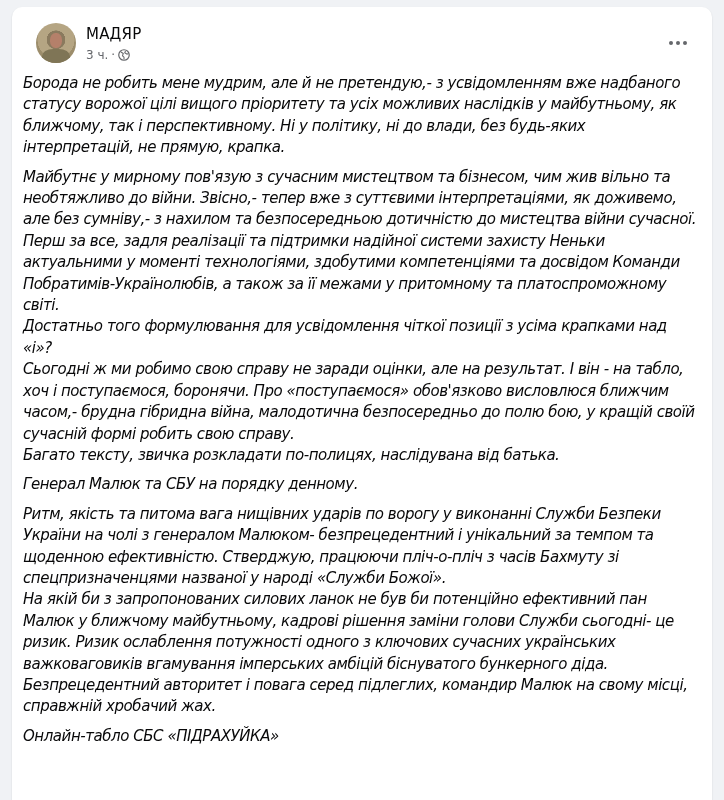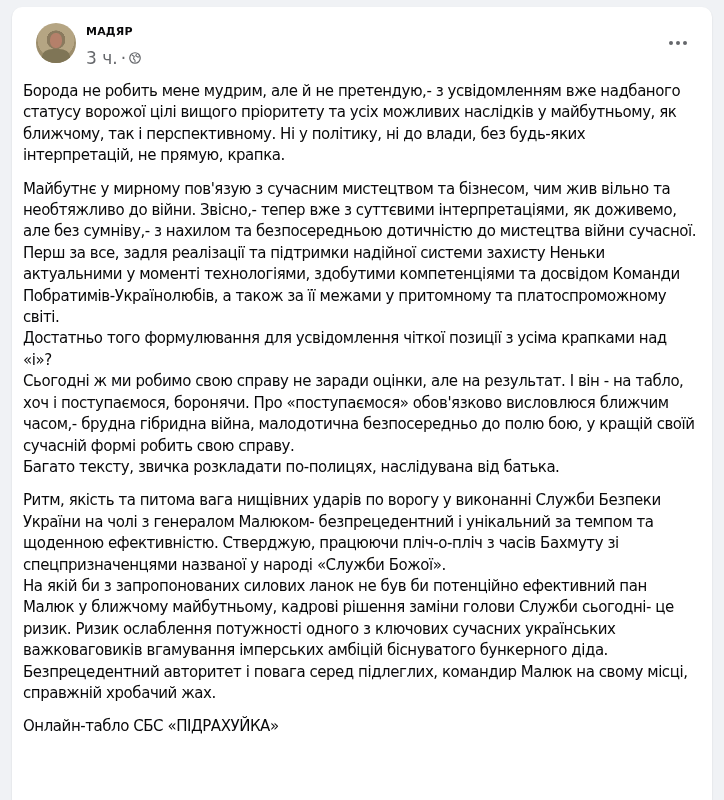--- a/index.html
+++ b/index.html
@@ -15,31 +15,31 @@
     box-shadow: 0 1px 2px rgba(0,0,0,0.12);
   }
   .header { position: absolute; left: 14px; top: 12px; right: 12px; height: 44px; }
   .avatar {
     position: absolute; left: 10px; top: 4px; width: 40px; height: 40px; border-radius: 50%;
     background: radial-gradient(circle at 50% 42%, #c99a86 0 14%, #8a7a5e 15% 30%, #b5a583 31% 60%, #9c8d6b 61% 100%);
     overflow: hidden;
   }
   .avatar .face { position:absolute; left:14px; top:10px; width:12px; height:15px; border-radius:45%; background:#b5806a; }
   .avatar .body { position:absolute; left:6px; top:26px; width:28px; height:18px; border-radius:40% 40% 0 0; background:#7f7556; }
-  .author { position: absolute; left: 60px; top: 6px; font-size: 11px; font-weight: bold; letter-spacing: 0.2px; }
-  .meta { position: absolute; left: 60px; top: 29px; font-size: 17px; color: #65676b; display: flex; align-items: center; gap: 3px; }
+  .author { position: absolute; left: 60px; top: 6px; font-size: 15px; font-weight: normal; letter-spacing: 0.2px; }
+  .meta { position: absolute; left: 60px; top: 29px; font-size: 12px; color: #65676b; display: flex; align-items: center; gap: 3px; }
   .globe { width: 12px; height: 12px; display:inline-block; }
   .more { position: absolute; right: 8px; top: 14px; width: 28px; height: 20px; display:flex; align-items:center; justify-content:center; gap:3px; cursor:pointer; }
   .more span { width: 4px; height: 4px; background: #65676b; border-radius: 50%; display:block; }
   .content {
     position: absolute; left: 11px; top: 62px; width: 675px;
     font-size: 15px; line-height: 21.4px; letter-spacing: -0.45px;
     color: #080809;
   }
-  .content p { margin: 12px 0 8px 0; white-space: pre-line; }
+  .content p { margin: 4px 0 8px 0; white-space: pre-line; font-style: italic; }
 </style>
 </head>
 <body>
 
 <div class="card">
   <div class="header">
     <div class="avatar">
       <div class="face"></div>
       <div class="body"></div>
     </div>
@@ -59,20 +59,21 @@
     </div>
   </div>
 
   <div class="content">
     <p>Борода не робить мене мудрим, але й не претендую,- з усвідомленням вже надбаного статусу ворожої цілі вищого пріоритету та усіх можливих наслідків у майбутньому, як ближчому, так і перспективному. Ні у політику, ні до влади, без будь-яких інтерпретацій, не прямую, крапка.</p>
     <p>Майбутнє у мирному пов'язую з  сучасним мистецтвом та бізнесом, чим жив вільно та необтяжливо до війни. Звісно,- тепер вже з суттєвими інтерпретаціями, як доживемо, але без сумніву,- з нахилом та безпосередньою дотичністю до мистецтва війни сучасної.
 Перш за все, задля реалізації та підтримки надійної системи захисту Неньки актуальними у моменті технологіями, здобутими компетенціями та досвідом Команди Побратимів-Українолюбів, а також за її межами у притомному та платоспроможному світі.
 Достатньо того формулювання  для усвідомлення чіткої позиції з усіма крапками над «і»?
 Сьогодні ж ми робимо свою справу не заради оцінки, але на результат. І він - на табло, хоч і поступаємося, боронячи. Про «поступаємося» обов'язково висловлюся ближчим часом,- брудна гібридна війна, малодотична безпосередньо до полю бою, у кращій своїй сучасній формі робить свою справу.
 Багато тексту, звичка розкладати по-полицях, наслідувана від батька.</p>
+    <p>Генерал Малюк та СБУ на порядку денному.</p>
     <p>Ритм, якість та питома вага нищівних ударів по ворогу у виконанні Служби Безпеки України на чолі з генералом Малюком- безпрецедентний і унікальний за темпом та щоденною ефективністю. Стверджую, працюючи пліч-о-пліч з часів Бахмуту зі спецпризначенцями названої у народі «Служби Божої».
 На якій би з запропонованих силових ланок не був би потенційно ефективний пан Малюк у ближчому майбутньому, кадрові рішення заміни голови Служби сьогодні- це ризик. Ризик ослаблення потужності одного з ключових сучасних українських важковаговиків вгамування імперських амбіцій біснуватого бункерного діда.
 Безпрецедентний авторитет і повага серед підлеглих, командир Малюк на свому місці, справжній хробачий жах.</p>
     <p style="white-space:normal;">
       <span>Онлайн-табло СБС «ПІДРАХУЙКА»</span><br>
       
     </p>
 
   </div>
 </div>

